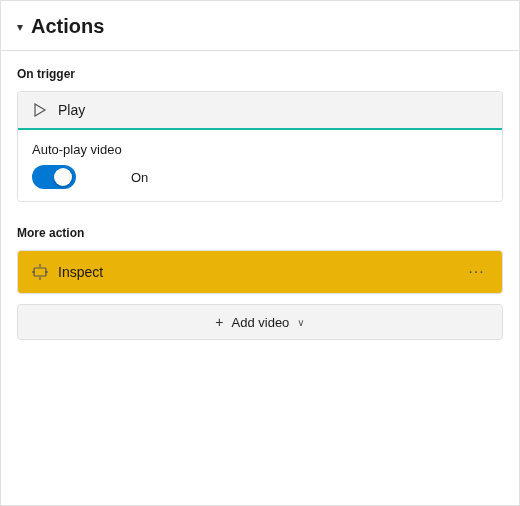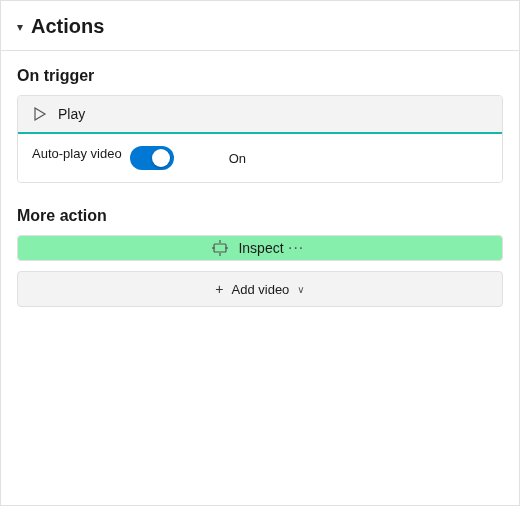--- a/index.html
+++ b/index.html
@@ -43,21 +43,21 @@
       font-size: 20px;
       font-weight: 600;
       color: #1a1a1a;
     }
 
     .section {
       padding: 16px 16px 8px 16px;
     }
 
     .section-label {
-      font-size: 16px;
+      font-size: 12px;
       font-weight: 600;
       color: #1a1a1a;
       margin-bottom: 10px;
     }
 
     .action-card {
       border: 1px solid #e0e0e0;
       border-radius: 4px;
       overflow: hidden;
       background: #fff;
@@ -94,20 +94,21 @@
     .action-label {
       font-size: 14px;
       color: #1a1a1a;
       font-weight: 400;
     }
 
     .autoplay-row {
       padding: 12px 14px;
       background: #fff;
       display: flex;
+      flex-direction: column;
       gap: 8px;
     }
 
     .autoplay-title {
       font-size: 13px;
       color: #1a1a1a;
       font-weight: 400;
     }
 
     .toggle-row {
@@ -159,27 +160,27 @@
       margin-left: 45px;
     }
 
     .section-more {
       padding: 16px 16px 8px 16px;
     }
 
     .inspect-row {
       display: flex;
       align-items: center;
-      padding: 1px 14px;
-      background: #86efac;
+      padding: 10px 14px;
+      background: #eab308;
       border: 1px solid #e0e0e0;
       border-radius: 4px;
       margin-bottom: 10px;
       cursor: pointer;
-      justify-content: center;
+      justify-content: space-between;
     }
 
     .inspect-left {
       display: flex;
       align-items: center;
       gap: 10px;
     }
 
     .inspect-icon {
       display: flex;

